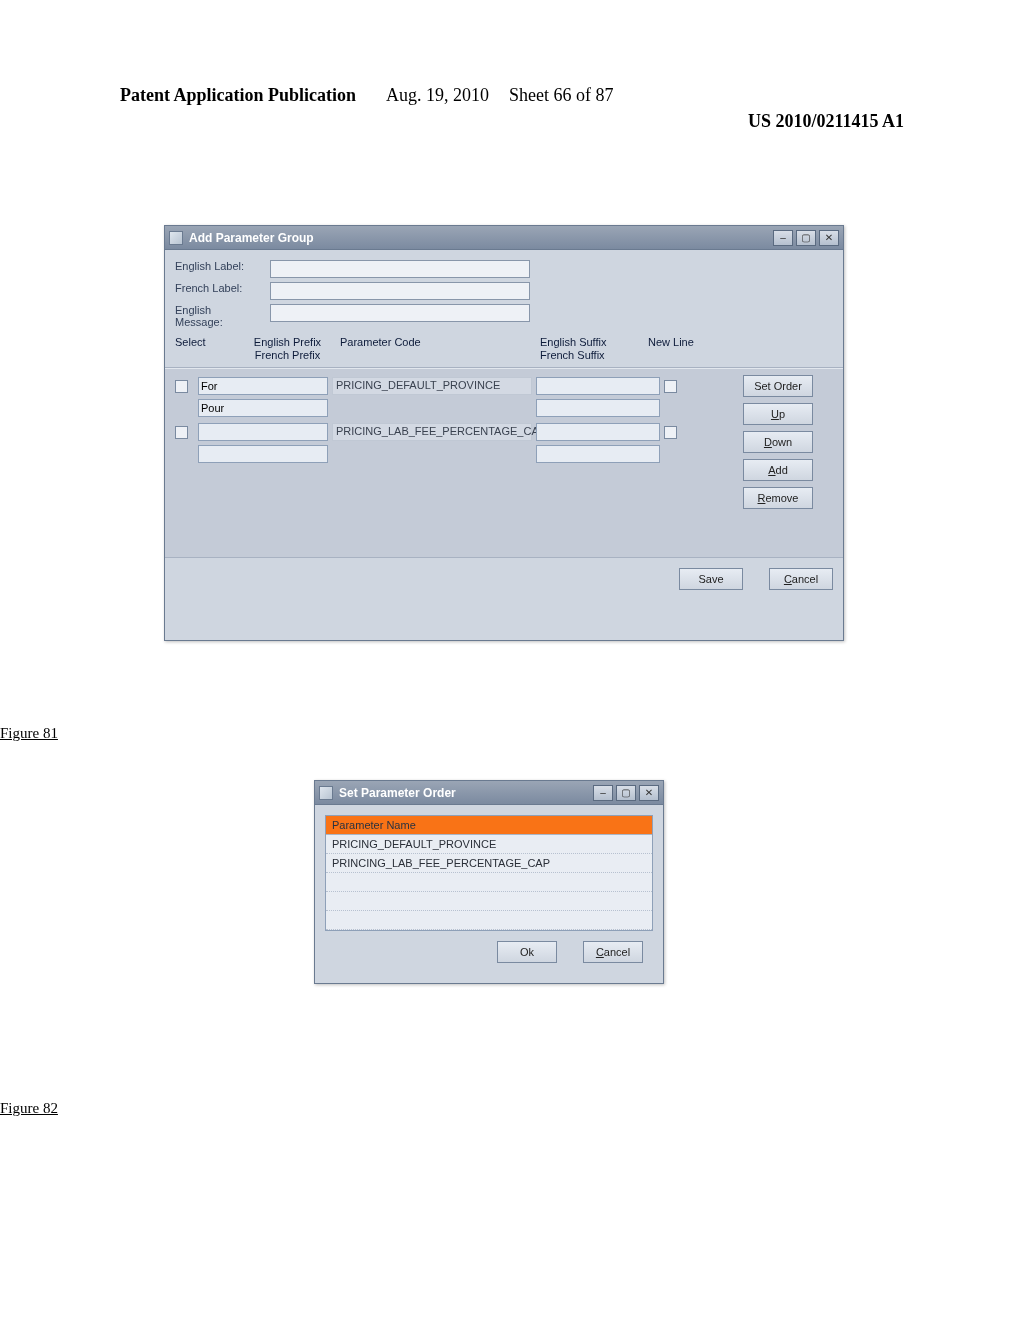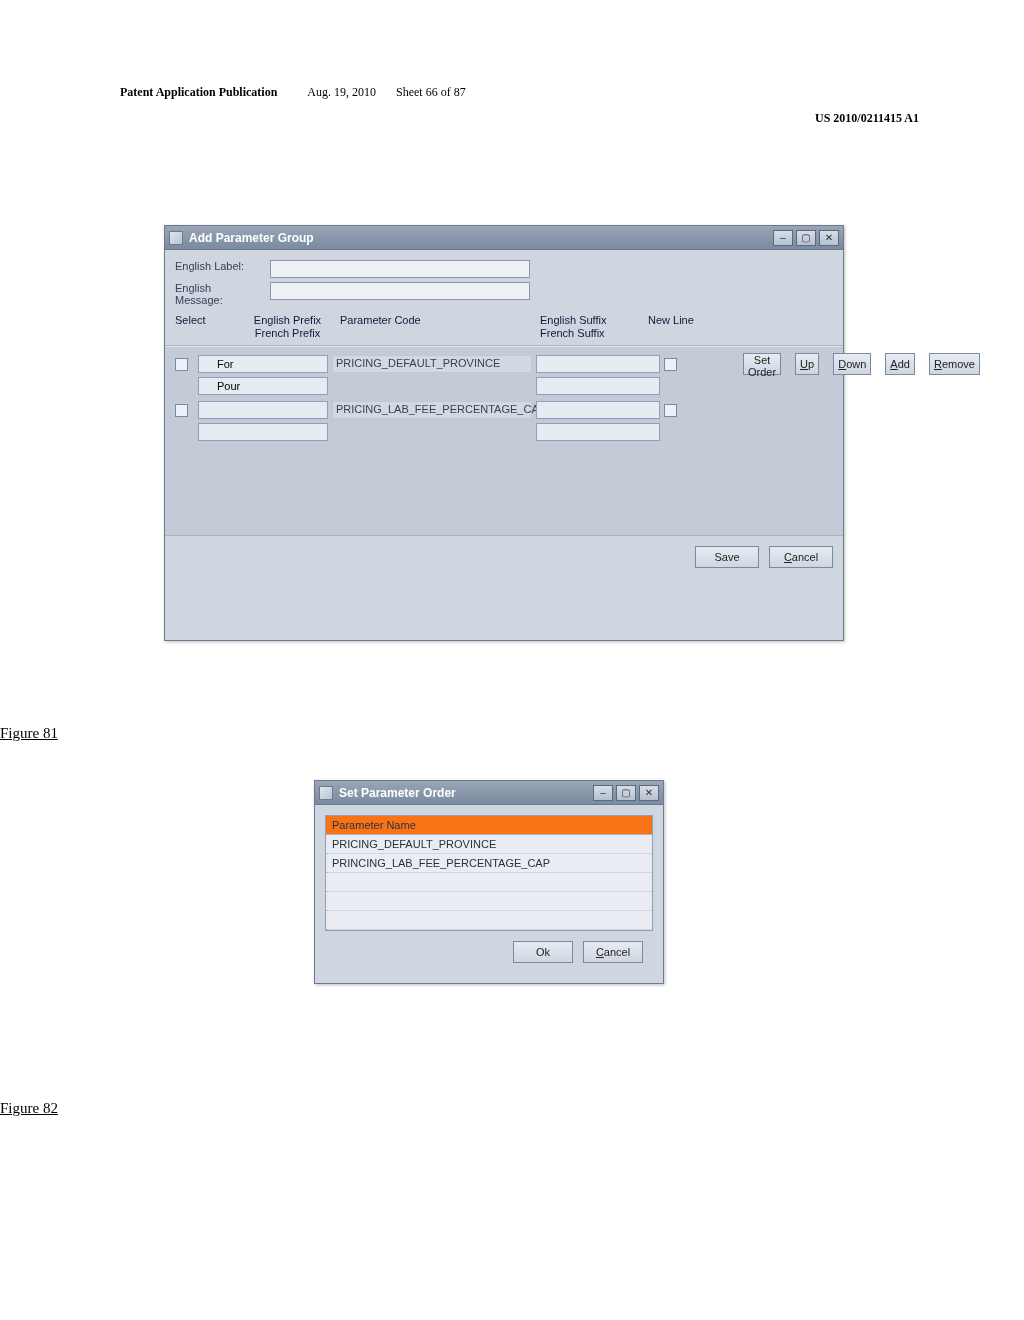--- a/index.html
+++ b/index.html
@@ -7,22 +7,22 @@
     background: #ffffff;
     font-family: "Times New Roman", serif;
     width: 1024px;
     height: 1320px;
     position: relative;
   }
   .page-header {
     position: absolute;
     top: 85px;
     left: 120px;
-    right: 105px;
-    font-size: 12px;
+    right: 120px;
+    font-size: 18px;
     display: flex;
     justify-content: center;
   }
   .page-header .pub { font-weight: bold; margin-right: 30px; }
   .page-header .date { margin-right: 20px; }
   .page-header .sheet { margin-right: 20px; }
   .page-header .pubnum { margin-left: auto; font-weight: bold; margin-top: 26px; }
 
   .figure-caption {
     text-align: left;
@@ -103,44 +103,44 @@
     display: flex;
   }
   .gridrows { flex: 0 0 530px; }
   .gridrow { display: flex; flex-wrap: wrap; margin-bottom: 2px; align-items: center; }
   .chk {
     width: 13px; height: 13px; border: 1px solid #7a8aa0; background: #eef1f6;
     margin: 2px 10px 2px 0; cursor: pointer;
   }
   .cell-in {
     height: 18px; border: 1px solid #8ea0b8; background: #e7ecf3;
-    margin: 2px 4px 2px 0; padding: 0 18px; font: 11px Arial;
+    margin: 2px 4px 2px 0; padding: 0 2px; font: 11px Arial;
   }
   .cell-ro {
     height: 18px; border: 1px solid #c0c8d4; background: #d3d9e3;
     margin: 2px 4px 2px 0; padding: 1px 3px; font: 11px Arial;
     color: #3a4250;
   }
   .w-pref { width: 130px; }
   .w-code { width: 200px; }
   .w-suf  { width: 124px; }
   .subline { width: 100%; display: flex; padding-left: 23px; }
 
-  .sidebtns { width: 70px; margin-left: 38px; display: flex; flex-direction: row; gap: 14px; }
+  .sidebtns { width: 70px; margin-left: 38px; display: flex; flex-direction: column; gap: 6px; }
   .btn {
     border: 1px solid #7a8aa0;
     background: linear-gradient(180deg,#e7ecf3,#cfd6e0);
     font: 11px Arial; color: #222;
     height: 22px; cursor: pointer;
     padding: 0 4px;
   }
   .btn .ul { text-decoration: underline; }
 
   .bottombar {
-    display: flex; justify-content: flex-end; padding: 10px; gap: 10px;
+    display: flex; justify-content: flex-end; padding: 10px; gap: 26px;
   }
   .bottombar .btn { width: 64px; }
 
   
   .dlg2-wrap { position: absolute; top: 780px; left: 314px; width: 350px; }
   .dlg2 .body { padding: 10px; }
   .listbox {
     border: 1px solid #8ea0b8; background: #e9edf3;
   }
   .listbox .lh {
@@ -176,20 +176,24 @@
       <span class="winbtn">▢</span>
       <span class="winbtn">✕</span>
     </div>
     <div class="body">
       <div style="height:6px"></div>
       <div class="lblrow">
         <span class="lbl">English Label:</span>
         <input class="txt" style="">
       </div>
       <div class="lblrow">
+        <span class="lbl">French Label:</span>
+        <input class="txt" style="">
+      </div>
+      <div class="lblrow">
         <span class="lbl tall">
           <span>English</span><br>
           <span>Message:</span>
         </span>
         <input class="txt" style="">
       </div>
 
       <div class="hdrrow">
         <div class="col c-sel">
             <span>Select</span>

